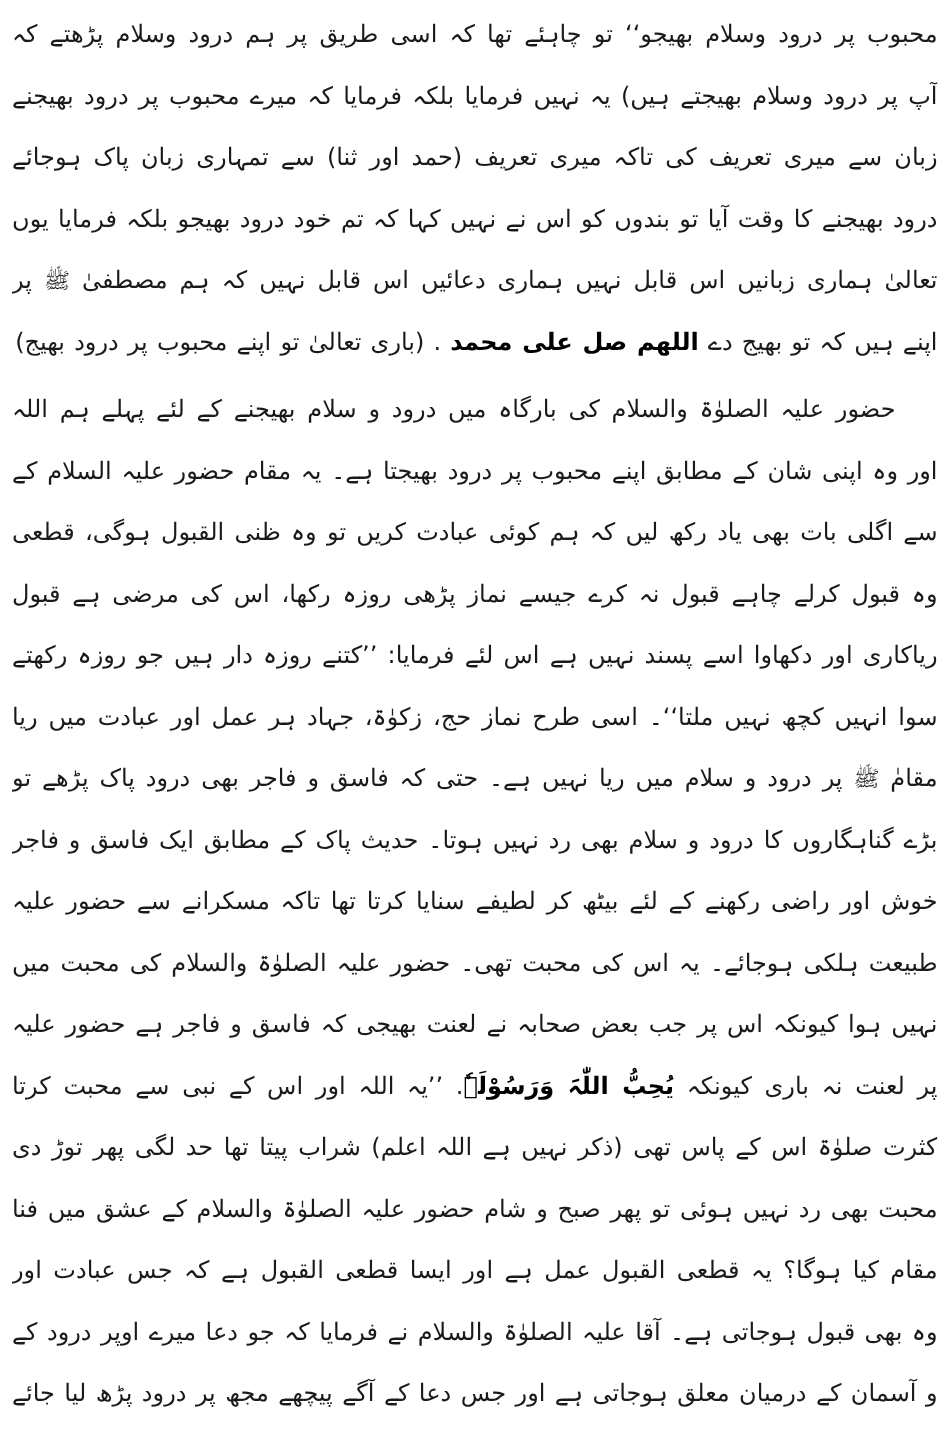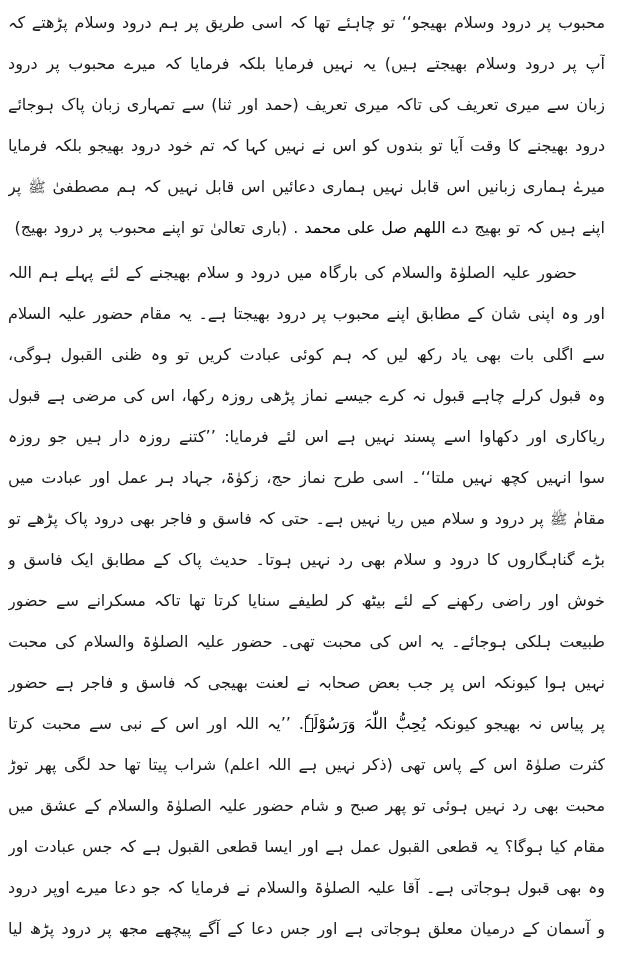--- a/index.html
+++ b/index.html
@@ -5,21 +5,21 @@
   html,body{margin:0;padding:0;}
   body{
     width:625px;height:953px;
     background:#ffffff;
     overflow:hidden;
     font-family:"DejaVu Sans", sans-serif;
   }
   .page{
     box-sizing:border-box;
     width:625px;height:953px;
-    padding:2px 20px 0 8px;
+    padding:2px 0 0 8px;
     direction:rtl;
     color:#1a1a1a;
   }
   .para{margin:0;}
   .para + .para{margin-top:4px;}
   .line{
     height:41px;
     line-height:41px;
     font-size:16px;
     text-align:justify;
@@ -28,49 +28,49 @@
     word-spacing:1px;
   }
   .line.no-flush{
     text-align-last:right;
   }
   .line.indent{
     padding-right:28px;
   }
   .seg{color:#1a1a1a;}
   .seg.bold{
-    font-weight:normal;
+    font-weight:bold;
     color:#000000;
   }
   .saw{font-size:0.9em;}
 </style>
 </head>
 <body>
 
 <div class="page" style="background: rgb(255, 255, 255); color: rgb(26, 26, 26);">
     <div class="para">
       <div class="line"><span class="seg">محبوب پر درود وسلام بھیجو‘‘ تو چاہئے تھا کہ اسی طریق پر ہم درود وسلام پڑھتے کہ </span></div>
       <div class="line"><span class="seg">آپ پر درود وسلام بھیجتے ہیں) یہ نہیں فرمایا بلکہ فرمایا کہ میرے محبوب پر درود بھیجنے کا طریقہ یہ ہے کہ پہلے تم نے اپنی</span></div>
       <div class="line"><span class="seg">زبان سے میری تعریف کی تاکہ میری تعریف (حمد اور ثنا) سے تمہاری زبان پاک ہوجائے مگر جب نبی کریم </span></div>
       <div class="line"><span class="seg">درود بھیجنے کا وقت آیا تو بندوں کو اس نے نہیں کہا کہ تم خود درود بھیجو بلکہ فرمایا یوں کہو </span></div>
-      <div class="line"><span class="seg">میرےٰ ہماری زبانیں اس قابل نہیں ہماری دعائیں اس قابل نہیں کہ ہم مصطفیٰ </span><span class="seg saw">ﷺ</span><span class="seg"> پر درود بھیجیں تیری بارگاہ میں عرض</span></div>
+      <div class="line"><span class="seg">تعالیٰ ہماری زبانیں اس قابل نہیں ہماری دعائیں اس قابل نہیں کہ ہم مصطفیٰ </span><span class="seg saw">ﷺ</span><span class="seg"> پر درود بھیجیں تیری بارگاہ میں عرض</span></div>
       <div class="line no-flush"><span class="seg">اپنے ہیں کہ تو بھیج دے </span><span class="seg bold">اللھم صل علی محمد</span><span class="seg"> . (باری تعالیٰ تو اپنے محبوب پر درود بھیج)</span></div>
     </div>
     <div class="para">
       <div class="line indent"><span class="seg">حضور علیہ الصلوٰۃ والسلام کی بارگاہ میں درود و سلام بھیجنے کے لئے پہلے ہم اللہ کی بارگاہ میں بھیجتے ہیں</span></div>
       <div class="line"><span class="seg">اور وہ اپنی شان کے مطابق اپنے محبوب پر درود بھیجتا ہے۔ یہ مقام حضور علیہ السلام کے درود و سلام کا ہے۔ اس</span></div>
       <div class="line"><span class="seg">سے اگلی بات بھی یاد رکھ لیں کہ ہم کوئی عبادت کریں تو وہ ظنی القبول ہوگی، قطعی القبول نہیں ہوگی۔ اس کی مرضی</span></div>
       <div class="line"><span class="seg">وہ قبول کرلے چاہے قبول نہ کرے جیسے نماز پڑھی روزہ رکھا، اس کی مرضی ہے قبول کرے یا نہ کرے کیونکہ</span></div>
       <div class="line"><span class="seg">ریاکاری اور دکھاوا اسے پسند نہیں ہے اس لئے فرمایا: ’’کتنے روزہ دار ہیں جو روزہ رکھتے ہیں مگر بھوک پیاس کے</span></div>
       <div class="line"><span class="seg">سوا انہیں کچھ نہیں ملتا‘‘۔ اسی طرح نماز حج، زکوٰۃ، جہاد ہر عمل اور عبادت میں ریا ہے، اگر ریا نہیں ہے تو</span></div>
       <div class="line"><span class="seg">مقامٰ </span><span class="seg saw">ﷺ</span><span class="seg"> پر درود و سلام میں ریا نہیں ہے۔ حتی کہ فاسق و فاجر بھی درود پاک پڑھے تو اس کا بھی رد نہیں ہوتا۔</span></div>
       <div class="line"><span class="seg">بڑے گناہگاروں کا درود و سلام بھی رد نہیں ہوتا۔ حدیث پاک کے مطابق ایک فاسق و فاجر شخص حضور </span></div>
       <div class="line"><span class="seg">خوش اور راضی رکھنے کے لئے بیٹھ کر لطیفے سنایا کرتا تھا تاکہ مسکرانے سے حضور علیہ الصلوٰۃ والسلام کا کچھ بوجھ اور</span></div>
       <div class="line"><span class="seg">طبیعت ہلکی ہوجائے۔ یہ اس کی محبت تھی۔ حضور علیہ الصلوٰۃ والسلام کی محبت میں آپ کو ہنسانے کا یہ عمل بھی رد</span></div>
       <div class="line"><span class="seg">نہیں ہوا کیونکہ اس پر جب بعض صحابہ نے لعنت بھیجی کہ فاسق و فاجر ہے حضور علیہ السلام نے فرمایا خبردار۔ اس</span></div>
-      <div class="line"><span class="seg">پر پیاس نہ بھیجو کیونکہ </span><span class="seg bold">یُحِبُّ اللّٰہَ وَرَسُوْلَہٗ</span><span class="seg">. ’’یہ اللہ اور اس کے نبی سے محبت کرتا ہے‘‘۔ اب نہ وہ تہجد گذار تھا نہ</span></div>
+      <div class="line"><span class="seg">پر لعنت نہ باری کیونکہ </span><span class="seg bold">یُحِبُّ اللّٰہَ وَرَسُوْلَہٗ</span><span class="seg">. ’’یہ اللہ اور اس کے نبی سے محبت کرتا ہے‘‘۔ اب نہ وہ تہجد گذار تھا نہ</span></div>
       <div class="line"><span class="seg">کثرت صلوٰۃ اس کے پاس تھی (ذکر نہیں ہے اللہ اعلم) شراب پیتا تھا حد لگی پھر توڑ دی بار بار سزا ملی۔ مگر اس کی</span></div>
       <div class="line"><span class="seg">محبت بھی رد نہیں ہوئی تو پھر صبح و شام حضور علیہ الصلوٰۃ والسلام کے عشق میں فنا ہوکر درود و سلام پڑھنے والے کا</span></div>
       <div class="line"><span class="seg">مقام کیا ہوگا؟ یہ قطعی القبول عمل ہے اور ایسا قطعی القبول ہے کہ جس عبادت اور دعا کے ساتھ یہ درود لگ جائے</span></div>
       <div class="line"><span class="seg">وہ بھی قبول ہوجاتی ہے۔ آقا علیہ الصلوٰۃ والسلام نے فرمایا کہ جو دعا میرے اوپر درود کے بغیر بھیجی جائے وہ زمین</span></div>
       <div class="line"><span class="seg">و آسمان کے درمیان معلق ہوجاتی ہے اور جس دعا کے آگے پیچھے مجھ پر درود پڑھ لیا جائے وہ قبول ہوجاتی ہے۔</span></div>
     </div>
   </div>
 
 </body></html>

